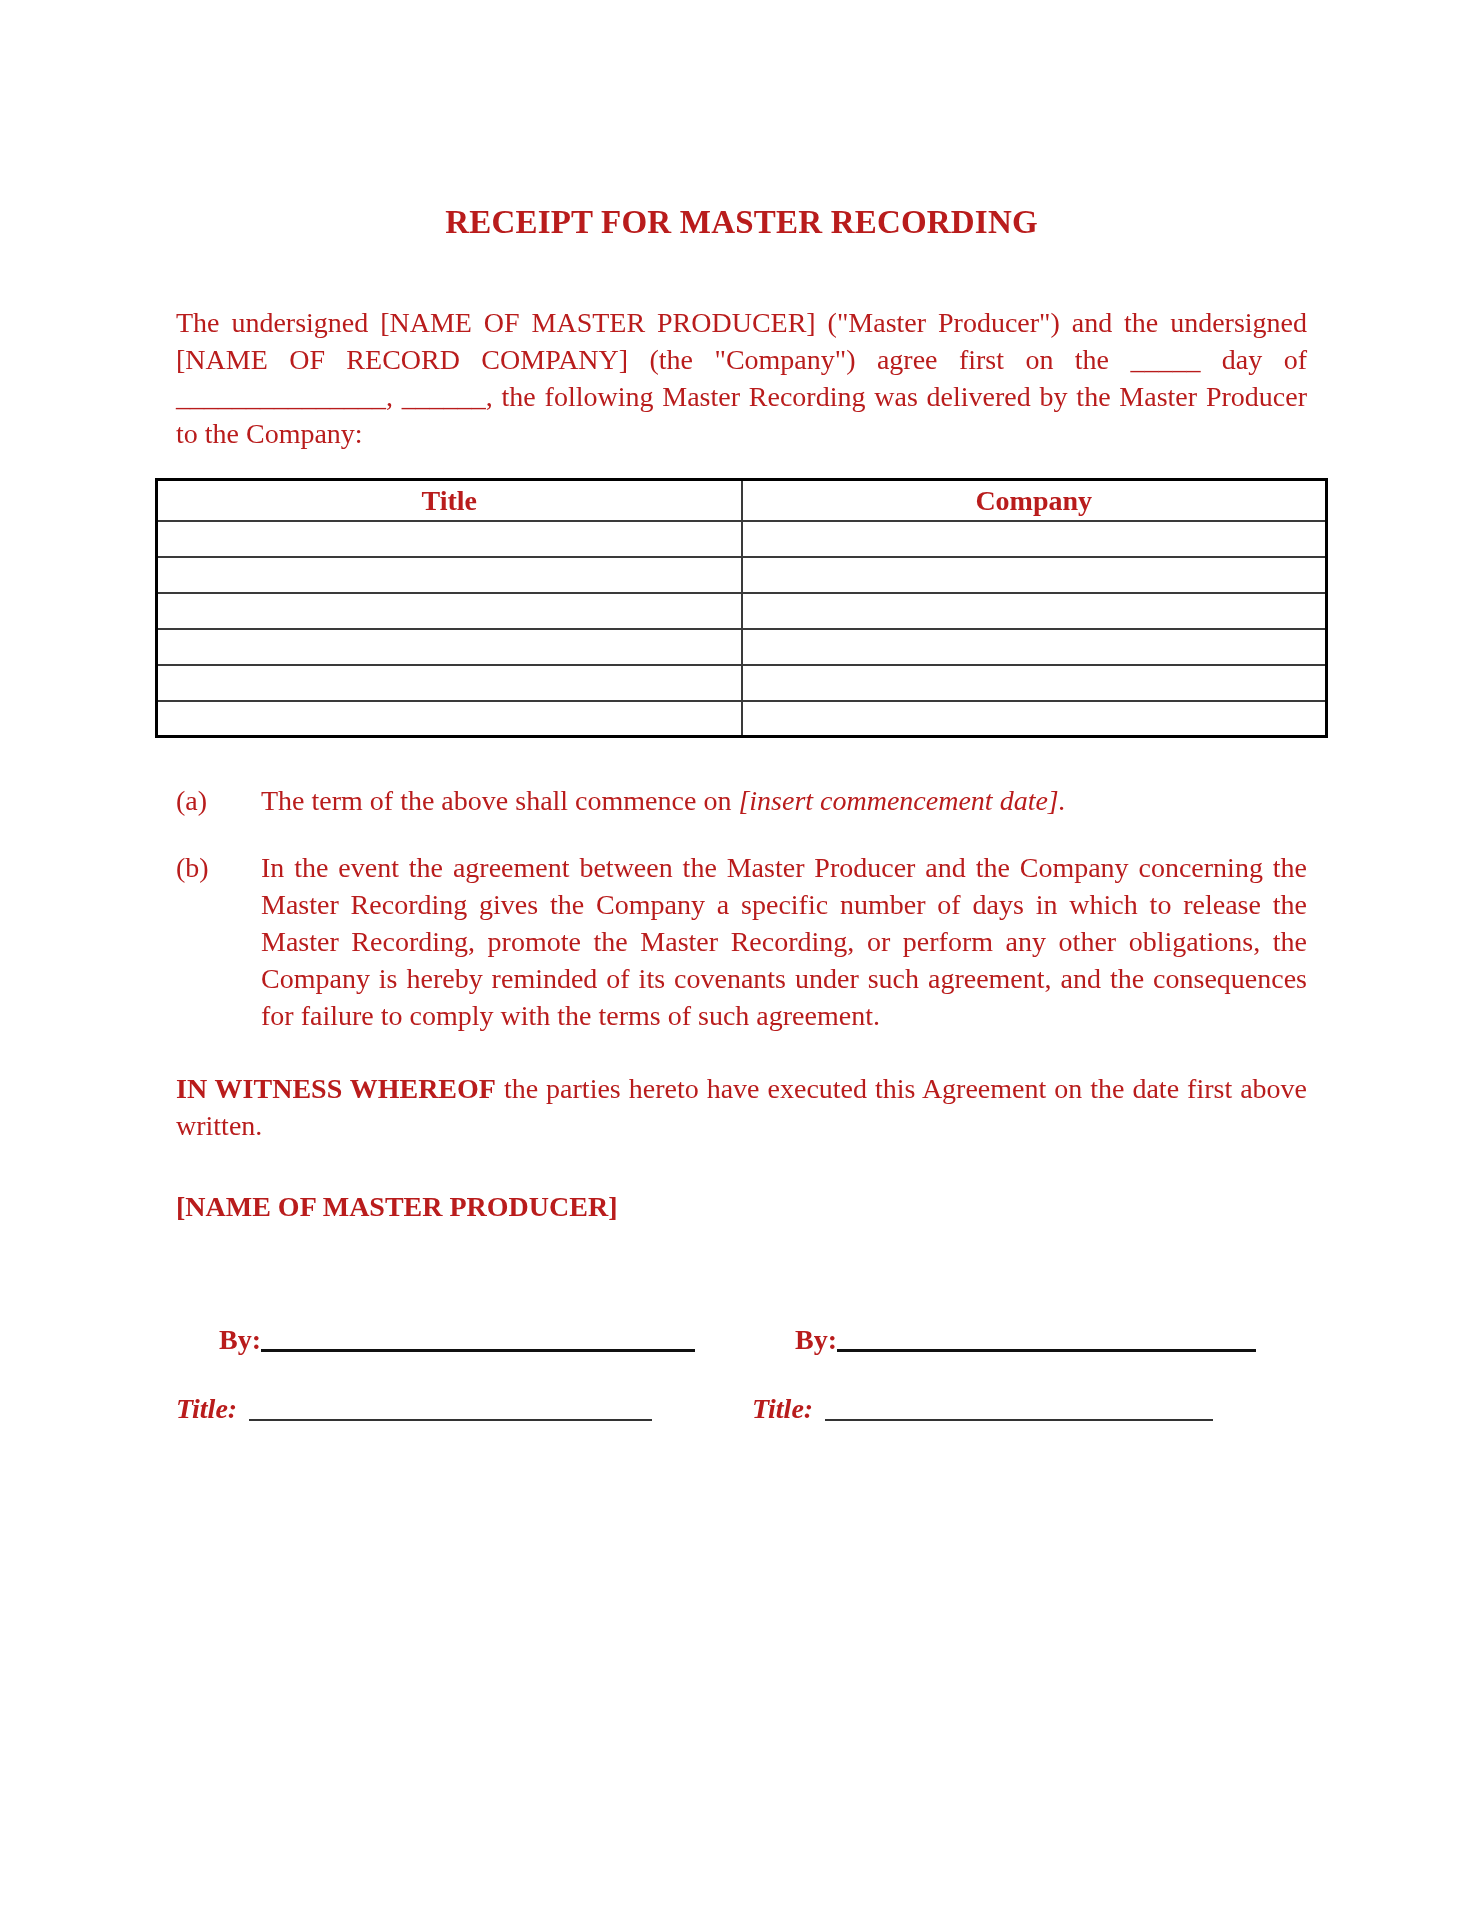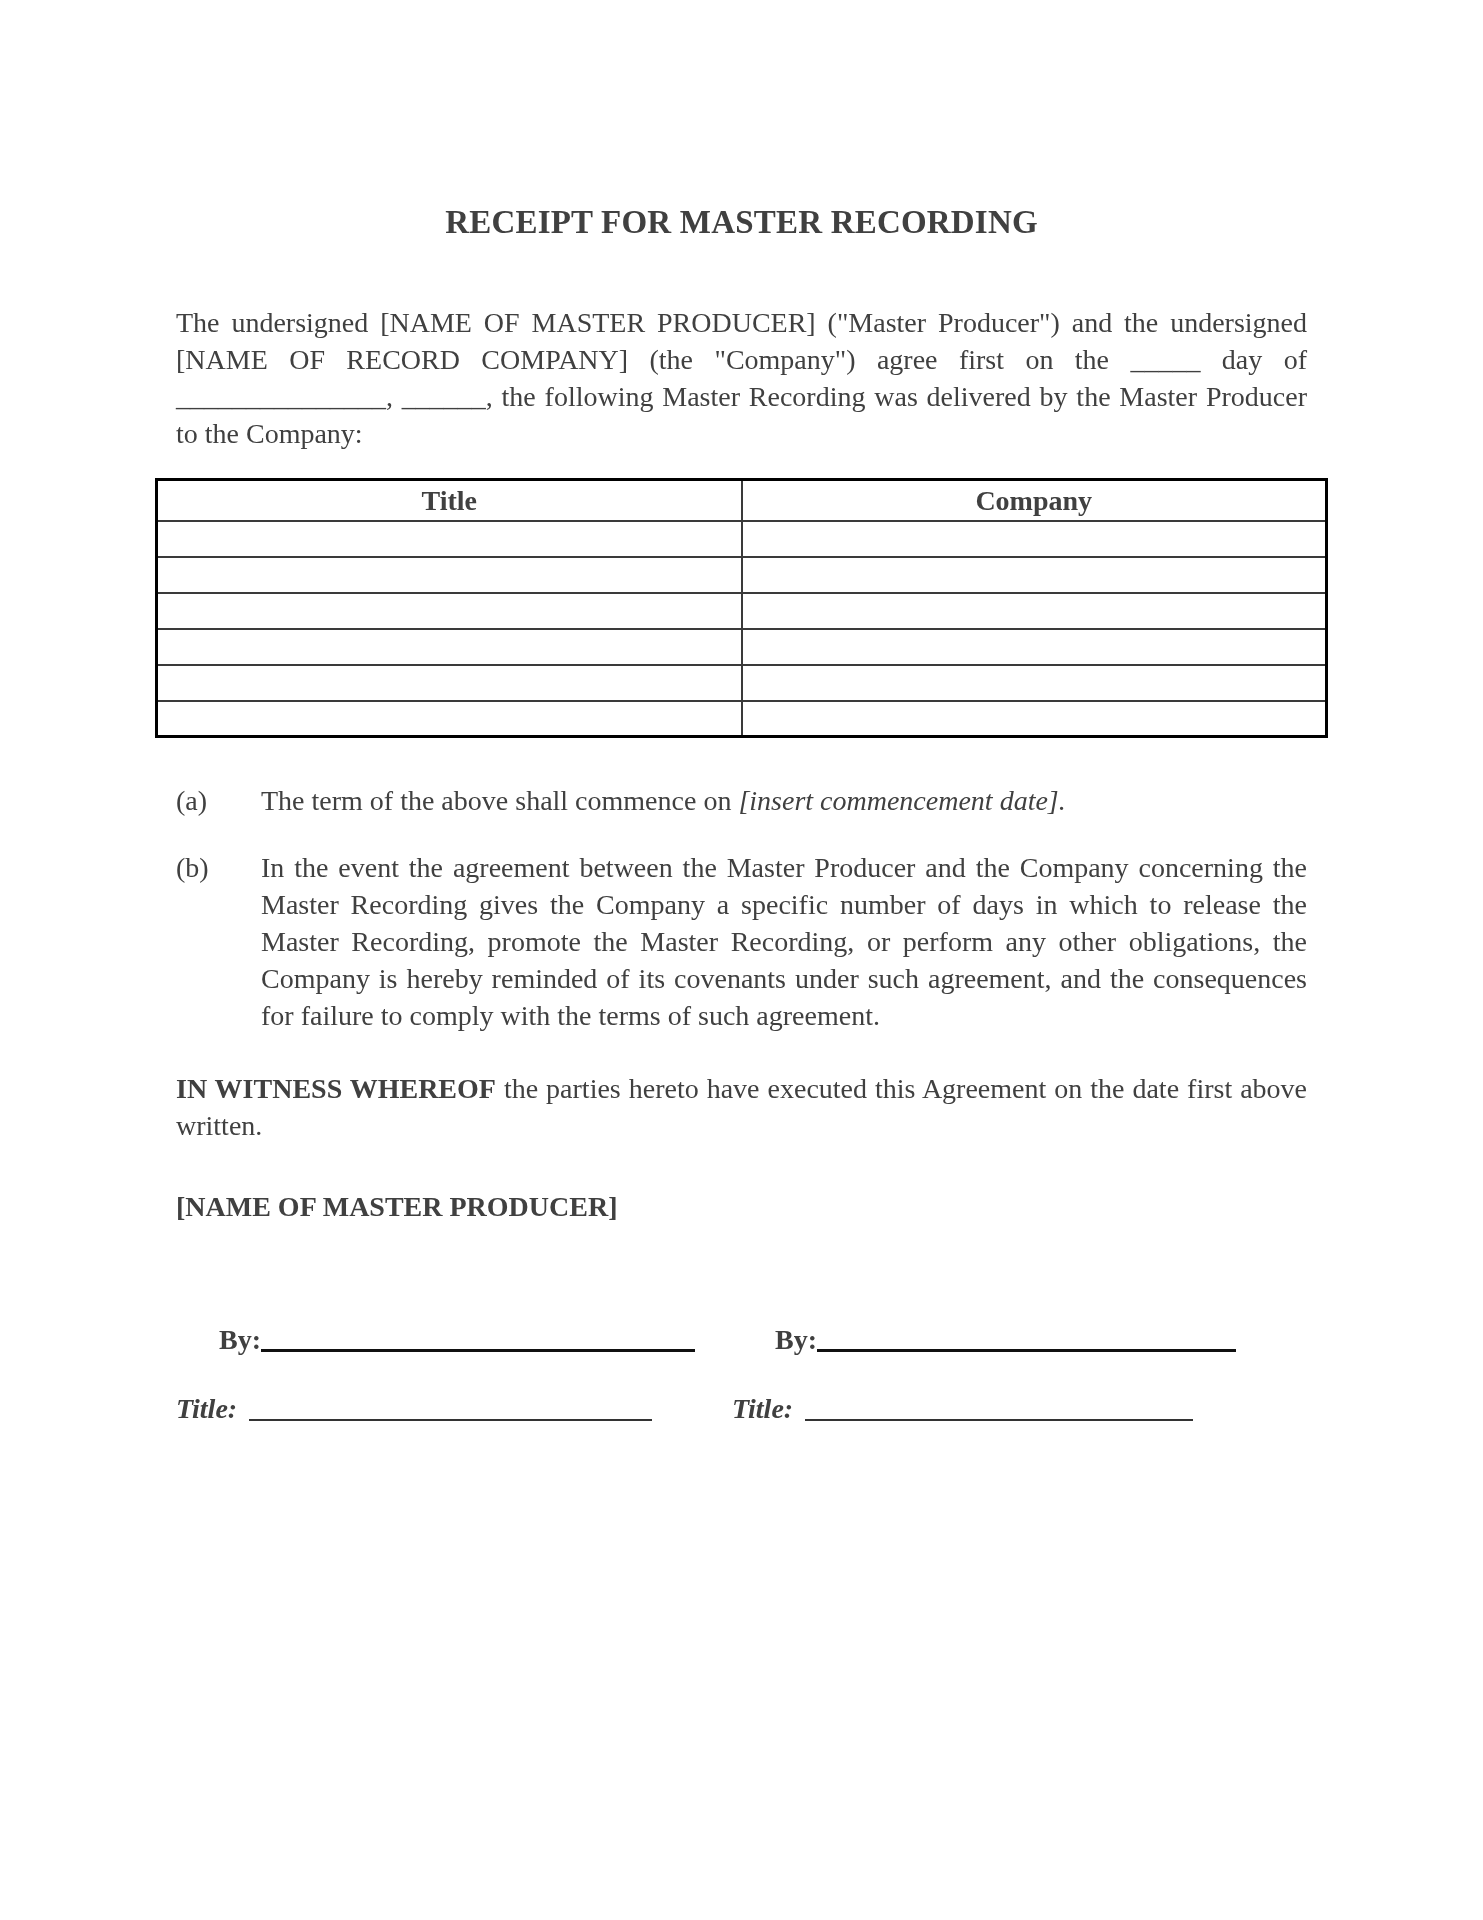--- a/index.html
+++ b/index.html
@@ -3,21 +3,21 @@
 <meta charset="utf-8">
 <style>
   * { box-sizing: border-box; }
   html, body { margin: 0; padding: 0; background: #ffffff; }
   .page {
     position: relative;
     width: 1483px;
     height: 1920px;
     margin: 0 auto;
     background: #ffffff;
-    color: #404040;
+    color: #b91c1c;
     font-family: "Liberation Serif", "DejaVu Serif", serif;
     font-size: 28px;
     line-height: 37px;
     padding: 0 176px;
     overflow: hidden;
   }
   .doc-title {
     margin: 200px 0 0 0;
     font-size: 33px;
     line-height: 44px;
@@ -65,21 +65,21 @@
     text-align: justify;
   }
   .witness {
     margin: 36px 0 0 0;
     text-align: justify;
   }
   .witness strong { font-weight: bold; }
   .sig-grid {
     display: grid;
     grid-template-columns: 476px 461px;
-    column-gap: 80px;
+    column-gap: 100px;
     margin-top: 44px;
   }
   .party-name {
     font-weight: bold;
     font-size: 28px;
   }
   .sig-row {
     display: flex;
     align-items: flex-end;
   }

